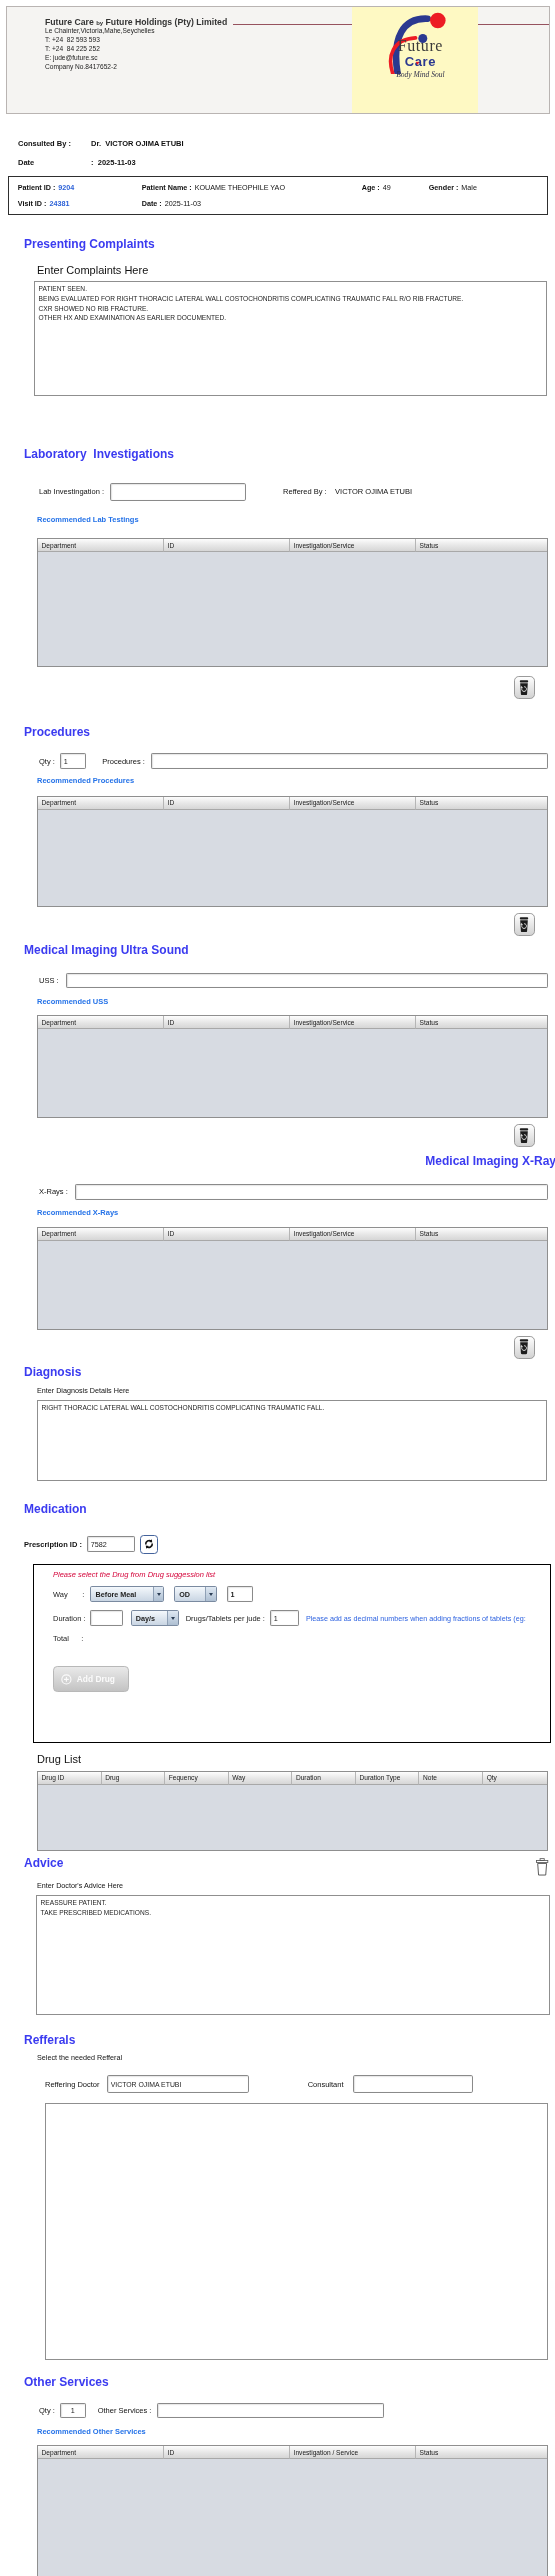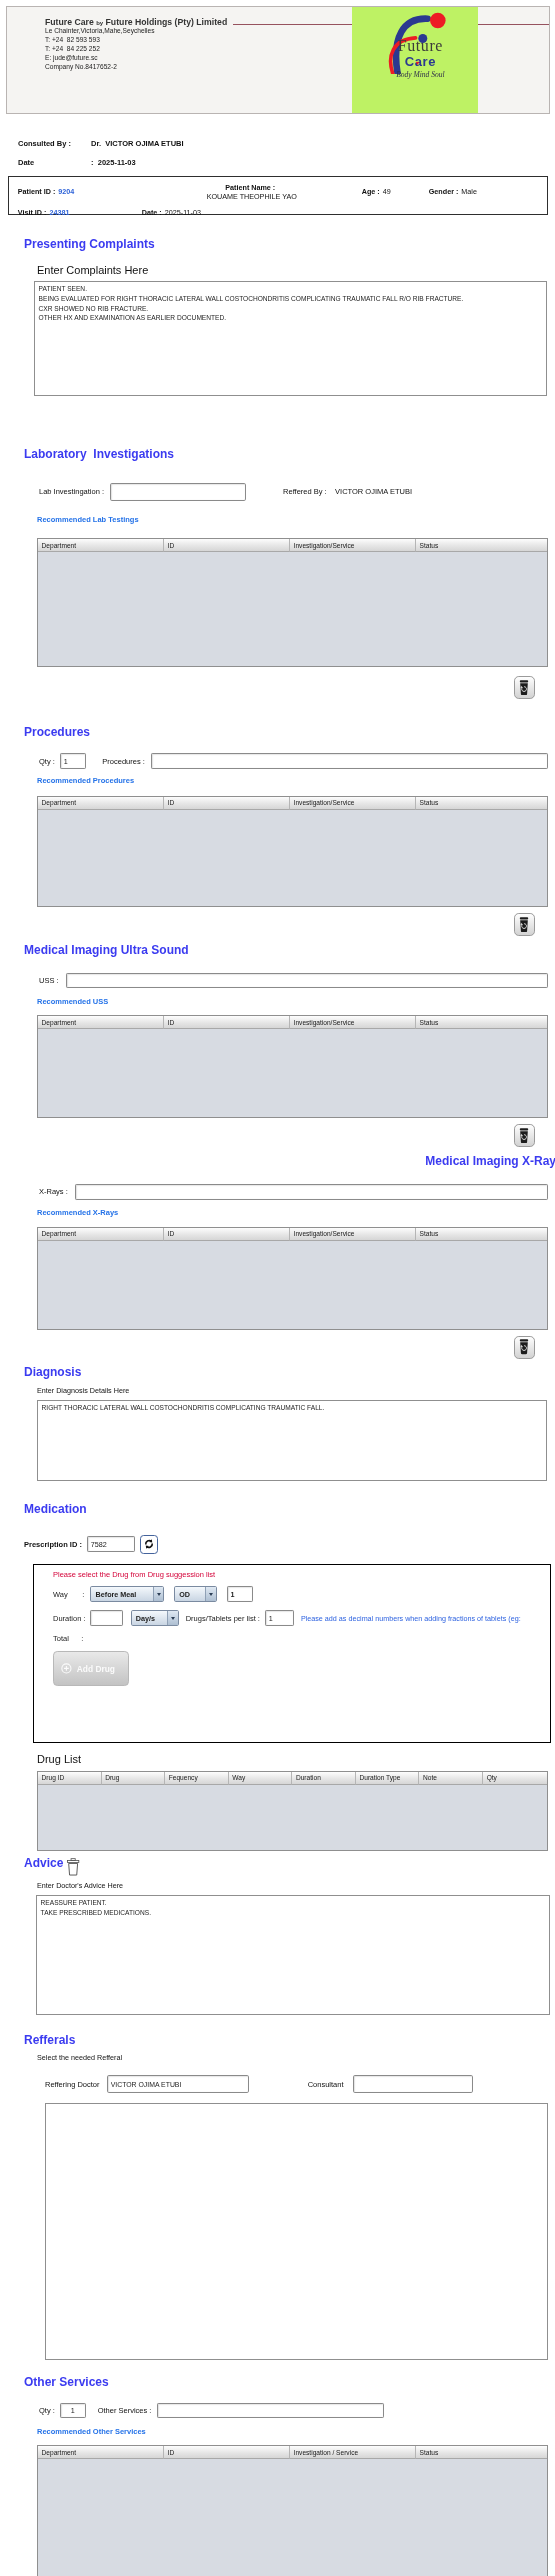--- a/index.html
+++ b/index.html
@@ -9,40 +9,40 @@
   .b { font-weight:bold; }
 
   
   .header-box { margin:6px 6px 0 6px; height:108px; background:#f5f4f2; border:0.6px solid #b9b4b2; position:relative; }
   .header-left { padding:9.6px 0 0 38px; }
   .title-row { display:flex; align-items:flex-end; }
   .co-name { font-weight:bold; font-size:8.7px; color:#333; }
   .co-by { font-size:6px; font-weight:bold; color:#333; margin:0 2.4px 0.6px 2.4px; }
   .maroon-line { flex:1 1 auto; border-bottom:1.2px solid #96525e; margin:0 0 1.8px 6px; }
   .addr { font-size:6.6px; color:#222; line-height:8.4px; margin-top:0.6px; }
-  .logo { position:absolute; top:0; right:71px; width:126px; height:106px; background:#bef264; text-align:center; }
+  .logo { position:absolute; top:0; right:71px; width:126px; height:106px; background:#fef9c3; text-align:center; }
   .logo-mark { display:block; margin:2.4px auto 0 auto; }
   .logo-future { font-family:"Liberation Serif", serif; font-size:16px; color:#3c3c3b; letter-spacing:0.6px; margin-top:-37px; margin-left:10.8px; }
   .logo-care { position:relative; font-size:13px; font-weight:bold; color:#2b3990; margin-top:-1.2px; margin-left:10.8px; letter-spacing:0.6px; }
   .logo-heart { position:absolute; left:46%; top:5.4px; font-size:6px; color:#ed1c24; }
   .logo-tag { font-family:"Liberation Serif", serif; font-style:italic; font-size:7.5px; color:#2f2f4a; margin-top:1.2px; margin-left:10.8px; }
 
   
   .kv-line { margin:0 0 0 18px; font-size:7.5px; }
   .kv-line.first { margin-top:25px; }
   .kv-line + .kv-line { margin-top:9.6px; }
   .kv-label { display:inline-block; width:71px; }
   .patient-box { margin:9.6px 8.4px 0 8.4px; height:39px; border:1.2px solid #2e2e2e; background:#fff; padding:5.4px 8.4px 0 8.4px; font-size:7.2px; }
   .p-row { display:flex; align-items:center; }
   .p-row + .p-row { margin-top:7.2px; }
   .p-cell { display:flex; align-items:center; }
   .p-lbl { font-weight:bold; margin-right:3px; }
   .p-val {}
   .p-val.blue { color:#2d62d8; font-weight:bold; }
-  .w1 { width:124px; } .w2 { width:220px;flex-direction:column; } .w3 { width:67px; }
+  .w1 { width:124px; } .w2 { width:220px; } .w3 { width:67px; }
 
   
   .sec-title { color:#3b3bf0; font-weight:bold; font-size:12px; line-height:15.5px; margin-left:24px; white-space:pre; }
   .sub-label { margin:12px 0 0 37px; font-size:11px; font-weight:normal; }
   .sub-label.light { font-weight:normal; font-size:7.2px; }
   .rec-label { color:#2472e8; font-weight:bold; font-size:7.5px; margin-left:37px; }
   .ta { display:block; margin:4.8px 8.4px 0 34px; width:513px; border:0.6px solid #8f8f8f; background:#fff;
         font-family:"Liberation Sans", sans-serif; font-size:6.6px; line-height:9.6px; padding:2.4px 3.6px; resize:none; color:#222; }
   .row { display:flex; align-items:center; margin-left:39px; font-size:7.5px; }
   .txt { border:0.6px solid #8a8a8a; background:#fff; height:15.5px; border-radius:1.2px;
@@ -62,35 +62,35 @@
   
   .trash-row { display:flex; justify-content:flex-end; margin-right:21.5px; }
   .trash-btn { width:20.3px; height:23px; border:0.6px solid #9a9a9a; border-radius:4.8px;
                background:linear-gradient(#fefefe, #d2d2d2); display:flex; align-items:center; justify-content:center; cursor:pointer; }
   .trash-plain { background:none; border:none; width:20.3px; height:23px; display:flex; align-items:center; justify-content:center; cursor:pointer; }
   .refresh-btn { width:18px; height:19px; border:1.2px solid #44639c; border-radius:3.6px; background:#fff;
                  display:flex; align-items:center; justify-content:center; margin-left:4.8px; cursor:pointer; }
 
   
   .med-box { margin:10.8px 4.8px 0 33px; border:1.8px solid #000; background:#fff; height:179px; padding:4.8px 6px 0 19px; overflow:hidden; }
-  .warn { color:#d40038; font-size:7.5px; }
+  .warn { color:#d40038; font-size:7.5px;font-style:italic; }
   .frm-row { display:flex; align-items:center; font-size:7.5px; color:#222; }
   .frm-lbl { white-space:pre; }
   .dd { display:inline-flex; align-items:stretch; height:15.5px; border:0.6px solid #7a8aa0; border-radius:1.8px;
         background:linear-gradient(#f4f8fc, #c9d5e3); overflow:hidden; cursor:pointer; }
   .dd-val { flex:1 1 auto; font-size:7.2px; font-weight:bold; color:#222; padding:3px 3.6px 0 4.2px; white-space:nowrap; }
   .dd-btn { width:10.8px; background:linear-gradient(#dfe8f2, #aebfd2); border-left:0.6px solid #8fa0b5; display:flex; align-items:center; justify-content:center; }
   .dd-arrow { width:0; height:0; border-left:2.4px solid transparent; border-right:2.4px solid transparent; border-top:3px solid #2c3e55; }
   .hint { color:#2d62e0; font-size:7.2px; white-space:nowrap; overflow:hidden; }
-  .add-btn { display:inline-flex; align-items:center; gap:4.8px; margin-top:8px; height:35px; padding:0 13px 0 7.2px;
+  .add-btn { display:inline-flex; align-items:center; gap:4.8px; margin-top:23px; height:26px; padding:0 13px 0 7.2px;
              border:0.6px solid #b8b8b8; border-radius:4.2px; background:linear-gradient(#e9e9e9, #c3c3c3);
              color:#fbfbfb; font-weight:bold; font-size:8.4px; cursor:default; }
 
   
-  .advice-head { display:flex; justify-content:flex-start; align-items:flex-start; margin:4.8px 3.6px 0 0; }
+  .advice-head { display:flex; justify-content:space-between; align-items:flex-start; margin:4.8px 3.6px 0 0; }
   .ref-box { margin:9.6px 8.4px 0 45px; height:257px; border:0.6px solid #8f8f8f; background:#fff; }
 </style>
 </head>
 <body>
 
 <div class="page">
 
   <div class="header-box">
     <div class="header-left">
       <div class="title-row">
@@ -317,21 +317,21 @@
 
     <div class="frm-row" style="margin-top:8.4px;">
       <span class="frm-lbl">Duration :</span>
       <input class="txt" style="width: 33px; margin-left: 4.8px;">
       <div class="dd" style="width:48px; margin-left:7.2px;">
         <span class="dd-val">Day/s</span>
         <span class="dd-btn">
             <span class="dd-arrow"></span>
           </span>
       </div>
-      <span class="frm-lbl" style="margin-left:7.2px;">Drugs/Tablets per list :</span>
+      <span class="frm-lbl" style="margin-left:7.2px;">Drugs/Tablets per jude :</span>
       <input class="txt" style="width: 29px; margin-left: 4.8px;" value="1">
       <span class="hint" style="margin-left:7.2px; flex:1 1 auto;">Please add as decimal numbers when adding fractions of tablets (eg:</span>
     </div>
 
     <div class="frm-row" style="margin-top:8.4px;">
       <span class="frm-lbl">Total      :</span>
     </div>
 
     <button class="add-btn">
       <svg width="10.8" height="10.8" viewBox="0 0 18 18">

